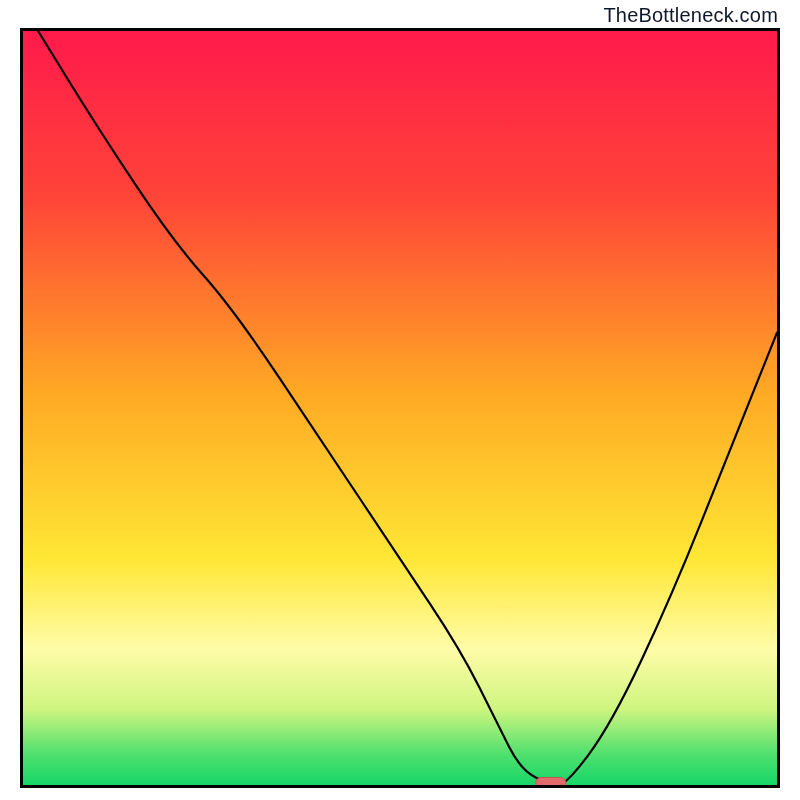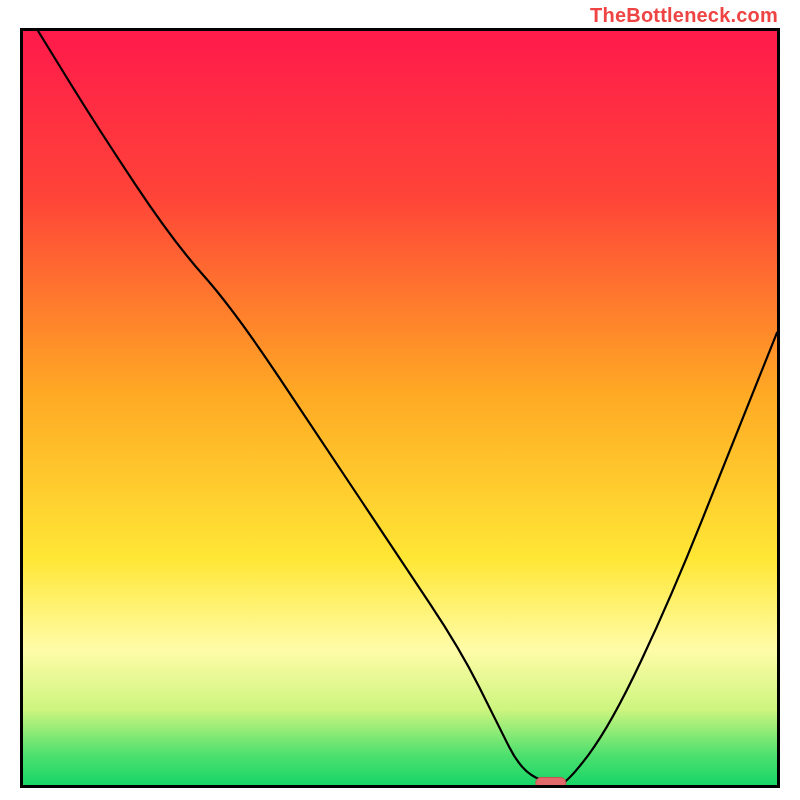--- a/index.html
+++ b/index.html
@@ -23,22 +23,22 @@
   }
   .gradient-fill {
     position: absolute;
     inset: 0;
   }
   .watermark {
     position: absolute;
     top: 4px;
     right: 22px;
     font-size: 20px;
-    font-weight: bold;
-    color: #ef4444;
+    font-weight: normal;
+    color: #0f172a;
     letter-spacing: 0.2px;
   }
   svg.overlay {
     position: absolute;
     inset: 0;
     width: 100%;
     height: 100%;
   }
 </style>
 </head>

